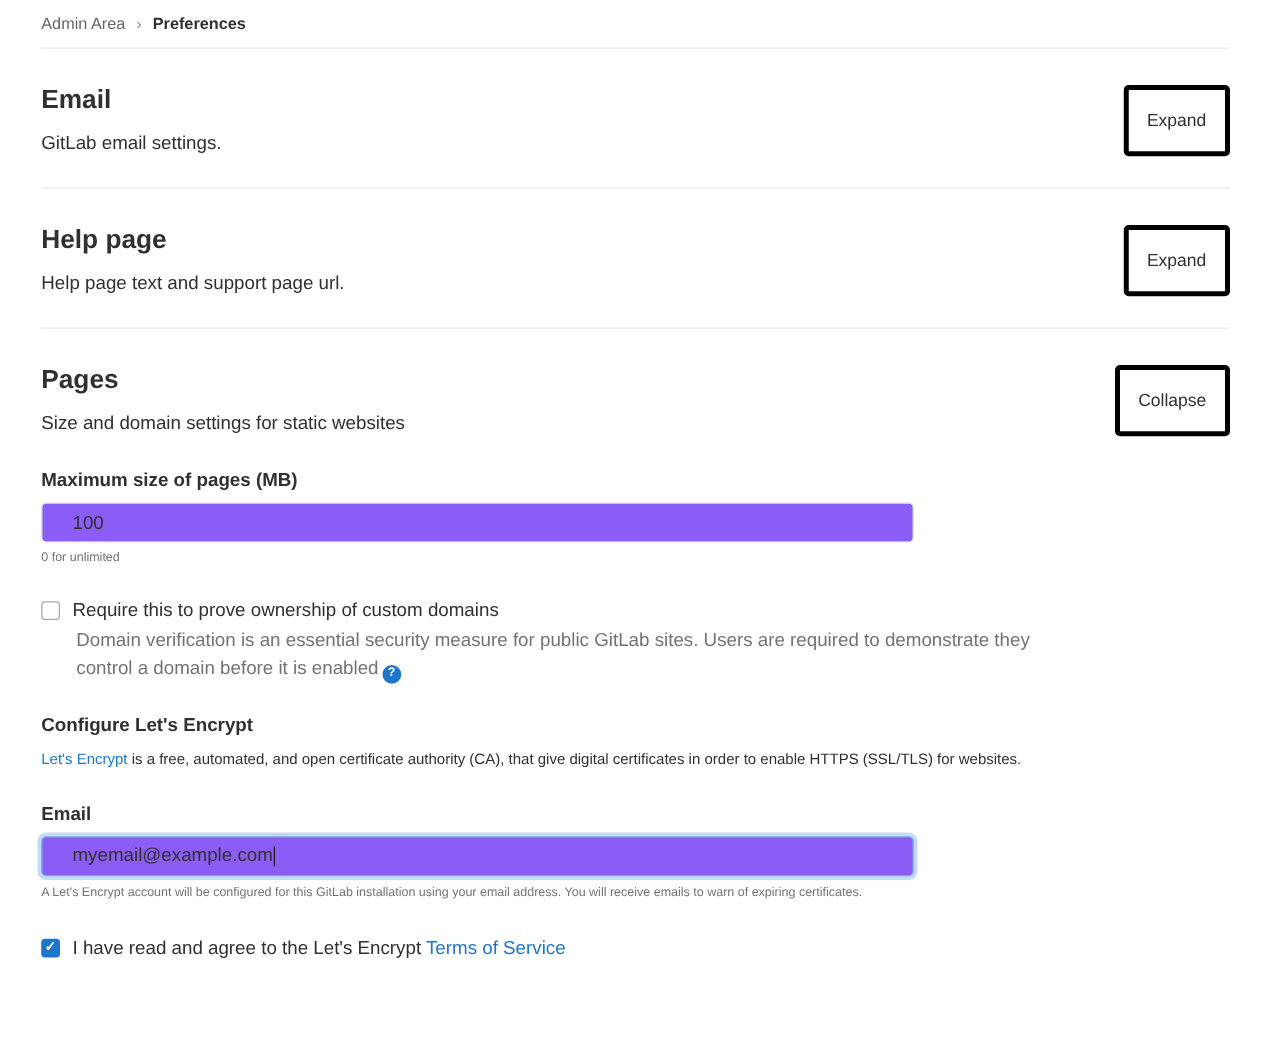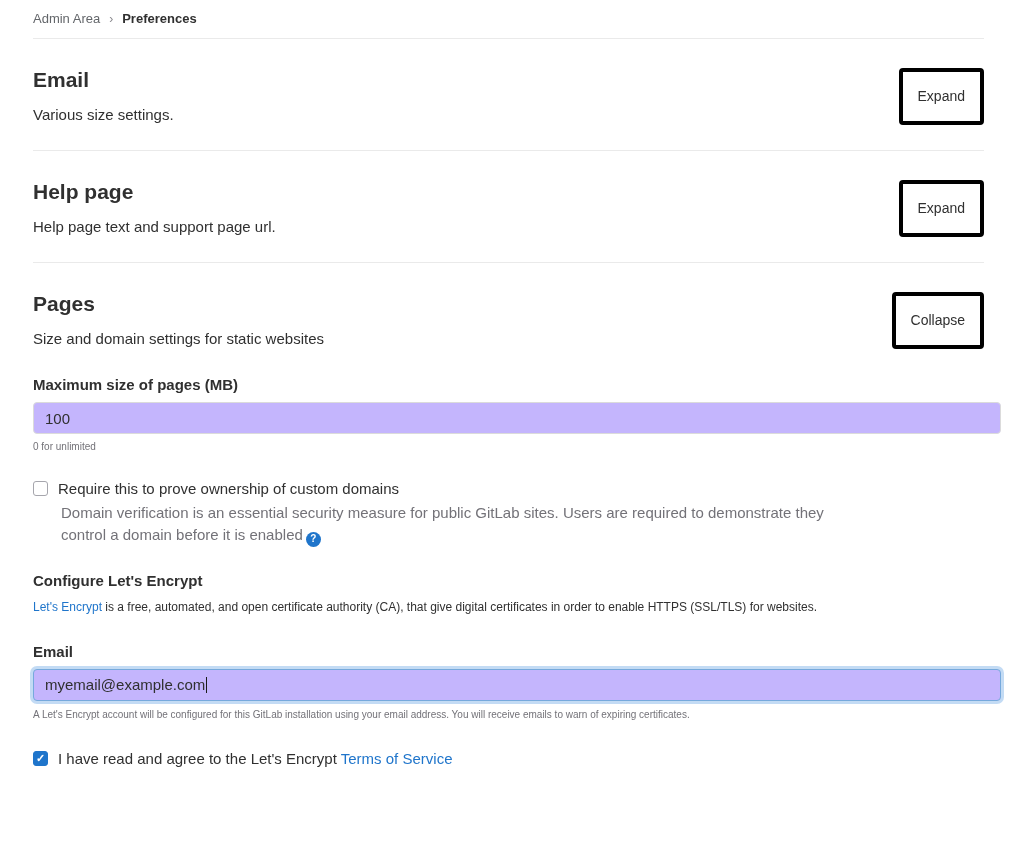--- a/index.html
+++ b/index.html
@@ -60,29 +60,29 @@
     cursor: pointer;
   }
 
   
   .form-label {
     font-weight: 700;
     font-size: 15px;
     margin: 27px 0 9px;
   }
   .text-input {
-    width: 968px;
+    width: 698px;
     height: 32px;
     border: 1px solid #dbdbdb;
     border-radius: 4px;
-    padding: 0 11px;
+    padding: 0 24px;
     font-size: 15px;
     font-family: "Liberation Sans", sans-serif;
     color: #303030;
-    background: #c4b5fd;
+    background: #8b5cf6;
     display: flex;
     align-items: center;
   }
   input.text-input { display: block; }
   .text-input.focused {
     border: 1px solid #76a9dc;
     box-shadow: 0 0 0 3px rgba(122, 176, 230, 0.45);
   }
   .caret {
     display: inline-block;
@@ -170,21 +170,21 @@
     <a class="crumb-link">Admin Area</a>
     <span class="crumb-sep">›</span>
     <span class="crumb-current">Preferences</span>
   </nav>
   <hr class="divider">
 
   <section class="section bordered">
     <div class="section-header">
       <div>
         <h2 class="section-title">Email</h2>
-        <div class="section-desc">Various size settings.</div>
+        <div class="section-desc">GitLab email settings.</div>
       </div>
       <button class="btn-secondary">Expand</button>
     </div>
   </section>
 
   <section class="section bordered">
     <div class="section-header">
       <div>
         <h2 class="section-title">Help page</h2>
         <div class="section-desc">Help page text and support page url.</div>

